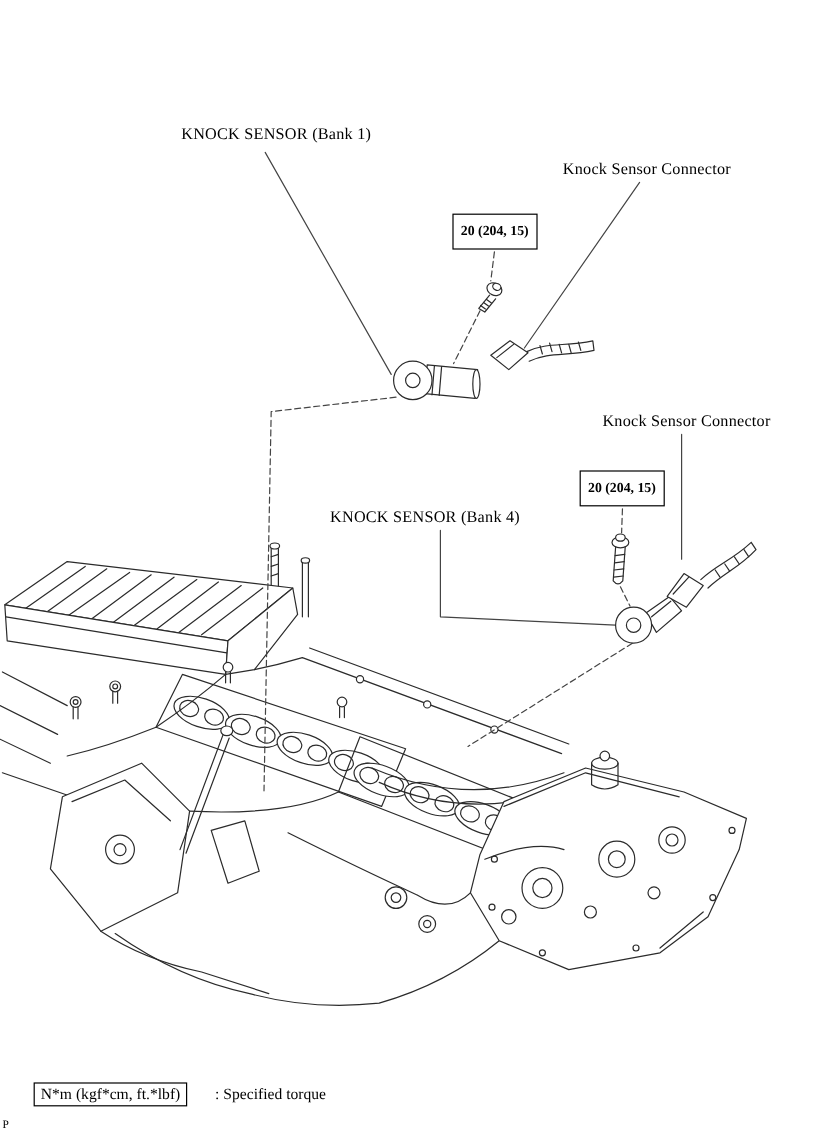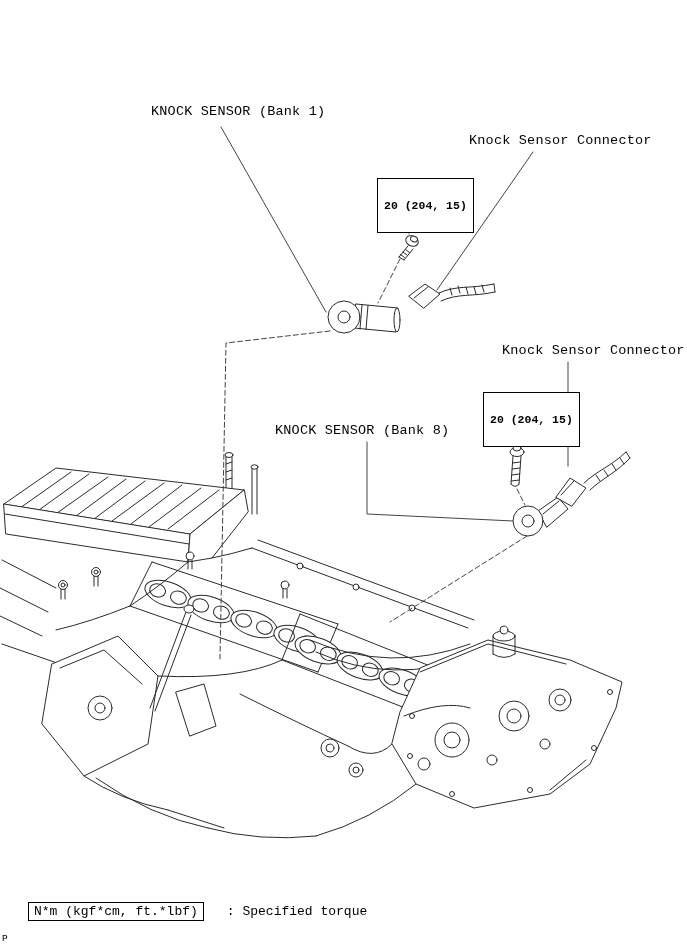--- a/index.html
+++ b/index.html
@@ -1,24 +1,24 @@
 <!DOCTYPE html>
 <html><head>
 <meta charset="utf-8">
 <style>
   html,body{margin:0;padding:0;background:#fff;}
   .canvas{
     position:relative;width:687px;height:950px;background:#ffffff;
-    font-family:Liberation Mono, monospace;color:#000;overflow:hidden;border-radius:15px;
+    font-family:Liberation Serif, serif;color:#000;overflow:hidden;border-radius:15px;
   }
   .canvas svg{position:absolute;left:0;top:0;}
   .label{position:absolute;font-size:13.5px;letter-spacing:.2px;white-space:nowrap;}
   .torque-box{
     position:absolute;border:1.5px solid #000;background:#fff;
-    padding:20px 6px;font-size:11.5px;font-weight:bold;white-space:nowrap;
+    padding:8px 6px;font-size:11.5px;font-weight:bold;white-space:nowrap;
   }
   .legend{position:absolute;left:28px;top:902px;display:flex;align-items:center;font-size:13px;white-space:nowrap;}
   .legend-box{border:1.2px solid #000;padding:1px 5px;}
   .legend-desc{margin-left:23px;}
   .page-marker{position:absolute;left:2px;top:933px;font-size:9.5px;}
 </style>
 </head>
 <body>
 
 <div class="canvas">
@@ -216,21 +216,21 @@
   <div class="label" style="left:151px;top:104px">KNOCK SENSOR (Bank 1)</div>
 
   <div class="label" style="left:469px;top:133px">Knock Sensor Connector</div>
 
   <div class="torque-box" style="left:377px;top:178px">20 (204, 15)</div>
 
   <div class="label" style="left:502px;top:343px">Knock Sensor Connector</div>
 
   <div class="torque-box" style="left:483px;top:392px">20 (204, 15)</div>
 
-  <div class="label" style="left:275px;top:423px">KNOCK SENSOR (Bank 8)</div>
+  <div class="label" style="left:275px;top:423px">KNOCK SENSOR (Bank 4)</div>
 
   <div class="legend">
     <span class="legend-box">N*m (kgf*cm, ft.*lbf)</span>
     <span class="legend-desc">: Specified torque</span>
   </div>
 
   <div class="page-marker">P</div>
 
 </div>
 

